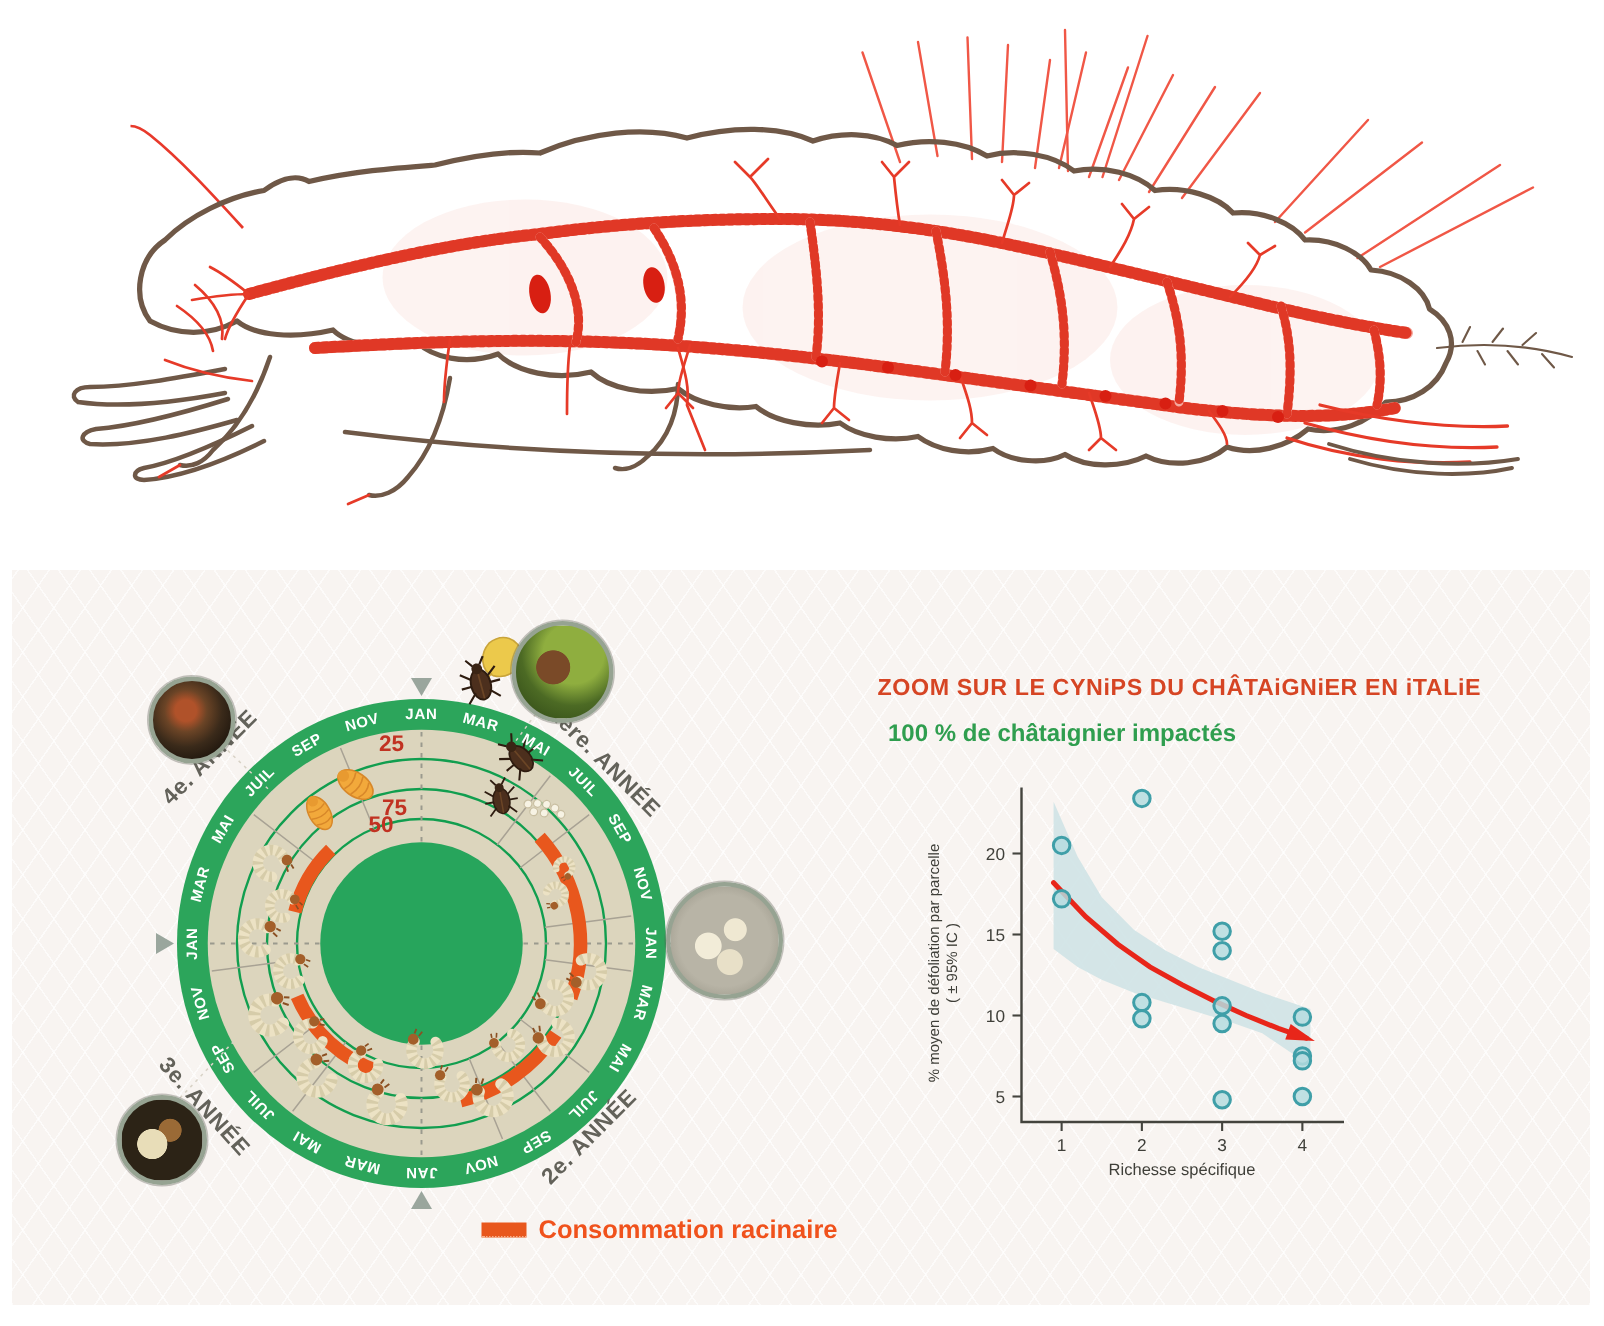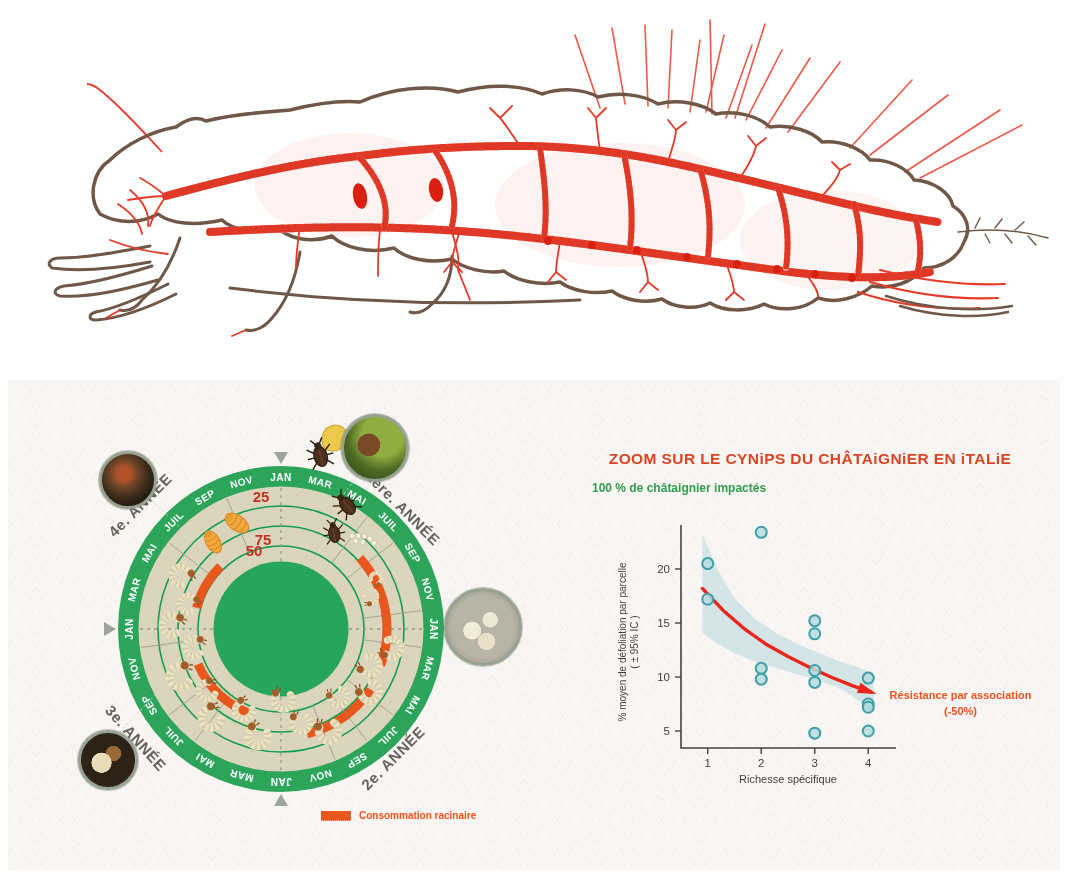--- a/index.html
+++ b/index.html
@@ -16,24 +16,24 @@
          letter-spacing:.5px;white-space:nowrap;}
   .year-label{position:absolute;color:#63625a;font-weight:bold;font-size:15px;letter-spacing:.6px;
               white-space:nowrap;}
   .pct{position:absolute;transform:translate(-50%,-50%);color:#c13222;font-weight:bold;font-size:15px;}
   .center-text{position:absolute;left:203px;top:196px;width:140px;text-align:center;color:#fff;}
   .center-text .t{font-size:15px;font-weight:bold;line-height:1.32;letter-spacing:.4px;}
   .center-text .s{margin-top:9px;font-size:12.5px;font-weight:bold;}
   .photo{position:absolute;border-radius:50%;border:3px solid #96a392;box-shadow:0 0 0 1px rgba(90,90,80,.35);}
   .legend{position:absolute;left:313px;top:430px;display:flex;align-items:center;}
   .legend .swatch{width:30px;height:9px;background:#e8571d;border-bottom:1px dotted #f6b08c;margin-right:8px;}
-  .legend .lab{color:#f0521c;font-weight:bold;font-size:10px;}
-  .chart-title{position:absolute;left:585px;top:450px;width:450px;text-align:center;color:#d64524;
+  .legend .lab{color:#f0521c;font-weight:bold;font-size:17px;}
+  .chart-title{position:absolute;left:585px;top:450px;width:450px;color:#d64524;
                font-size:15.5px;font-weight:bold;letter-spacing:.4px;}
-  .chart-subtitle{position:absolute;left:592px;top:481px;color:#2f9e4f;font-size:12px;font-weight:bold;}
+  .chart-subtitle{position:absolute;left:592px;top:481px;color:#2f9e4f;font-size:16px;font-weight:bold;}
   #chart-svg{position:absolute;left:598px;top:505px;}
   .chart-annotation{position:absolute;left:878px;top:688px;width:165px;text-align:center;
                     color:#f0531e;font-size:11px;font-weight:bold;line-height:1.45;}
 </style>
 </head>
 <body>
 
 <div class="page">
 
   <div class="larva-wrap">
@@ -370,18 +370,14 @@
       <circle cx="216.75" cy="115.84" r="5.5" fill="#b5dcdf" stroke="#3f9fa8" stroke-width="2" fill-opacity="0.85"></circle>
       <circle cx="216.75" cy="128.8" r="5.5" fill="#b5dcdf" stroke="#3f9fa8" stroke-width="2" fill-opacity="0.85"></circle>
       <circle cx="216.75" cy="165.52" r="5.5" fill="#b5dcdf" stroke="#3f9fa8" stroke-width="2" fill-opacity="0.85"></circle>
       <circle cx="216.75" cy="177.4" r="5.5" fill="#b5dcdf" stroke="#3f9fa8" stroke-width="2" fill-opacity="0.85"></circle>
       <circle cx="216.75" cy="228.16" r="5.5" fill="#b5dcdf" stroke="#3f9fa8" stroke-width="2" fill-opacity="0.85"></circle>
       <circle cx="270.25" cy="173.07999999999998" r="5.5" fill="#b5dcdf" stroke="#3f9fa8" stroke-width="2" fill-opacity="0.85"></circle>
       <circle cx="270.25" cy="199" r="5.5" fill="#b5dcdf" stroke="#3f9fa8" stroke-width="2" fill-opacity="0.85"></circle>
       <circle cx="270.25" cy="202.24" r="5.5" fill="#b5dcdf" stroke="#3f9fa8" stroke-width="2" fill-opacity="0.85"></circle>
       <circle cx="270.25" cy="226" r="5.5" fill="#b5dcdf" stroke="#3f9fa8" stroke-width="2" fill-opacity="0.85"></circle>
     </svg>
-  <div class="chart-annotation">
-    <div>Résistance par association</div>
-    <div>(-50%)</div>
-  </div>
 
 </div>
 
 </body></html>

